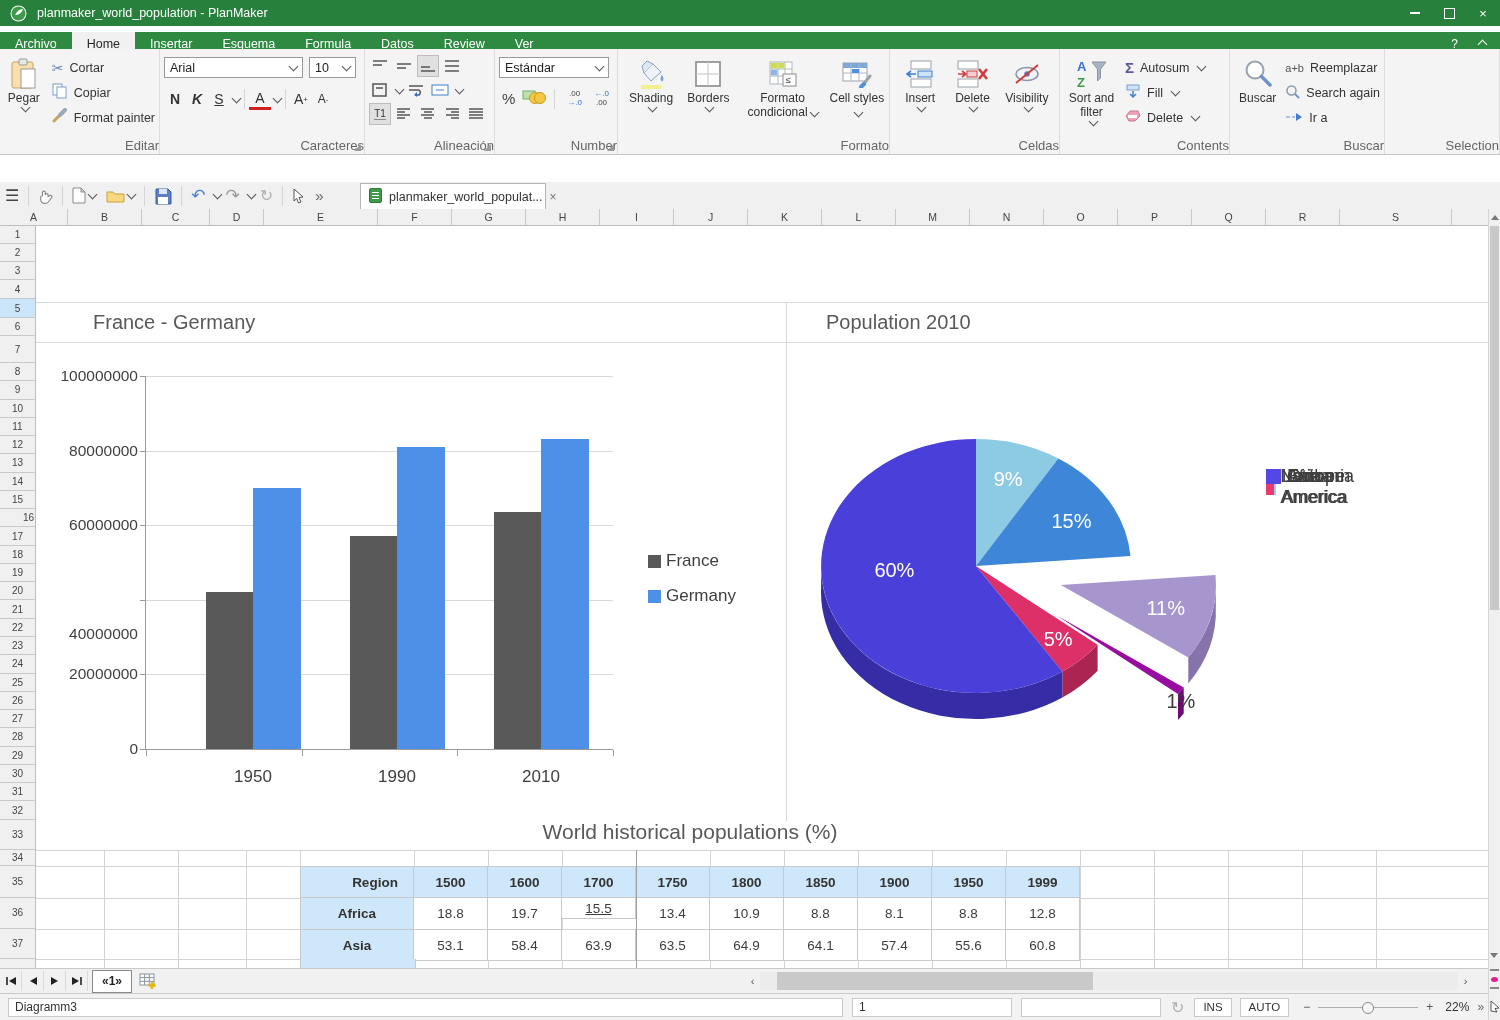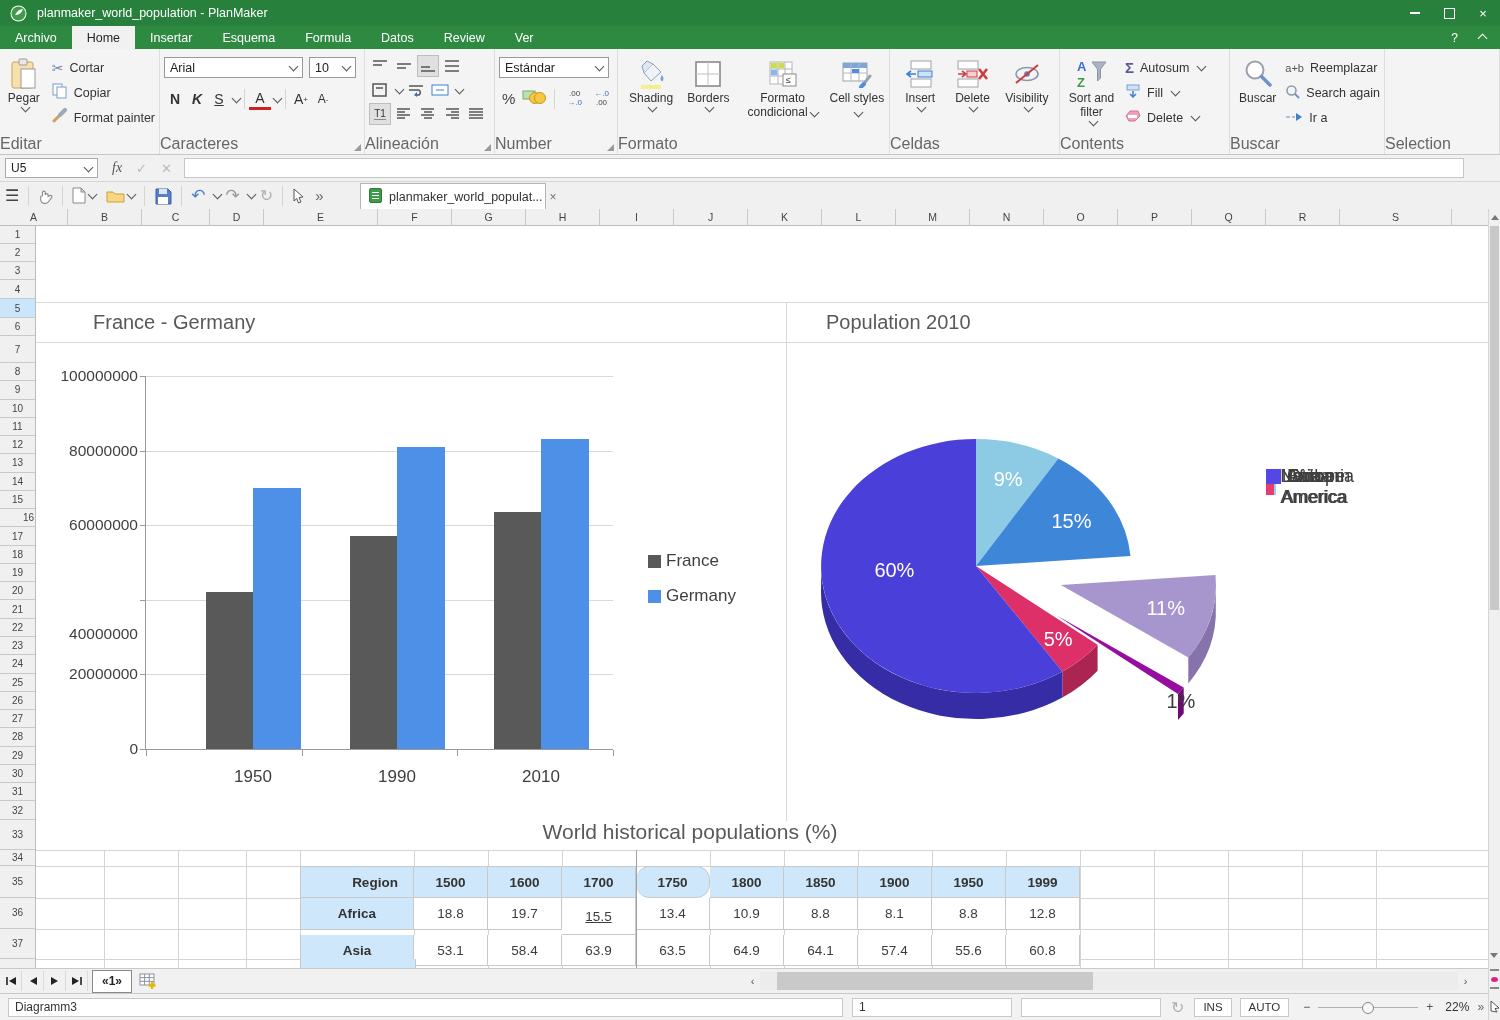--- a/index.html
+++ b/index.html
@@ -6,28 +6,28 @@
   body{width:1500px;height:1020px;font-family:"Liberation Sans",sans-serif;overflow:hidden;-webkit-font-smoothing:antialiased}
   #app{position:relative;width:1500px;height:1020px;background:#fff}
   
   #titlebar{position:absolute;left:0;top:0;width:1500px;height:26px;background:#27803C;display:flex;align-items:center;color:#fff;font-size:12.5px}
   #titlebar .logo{margin:0 10px 0 10px;display:flex;align-items:center}
   #titlebar .wbtns{margin-left:auto;display:flex;height:100%}
   .wbtn{width:34px;display:flex;align-items:center;justify-content:center;color:#fff;font-size:13px}
   .wbtn .sq{width:9px;height:9px;border:1.3px solid #fff;display:inline-block}
   .wbtn .mn{width:10px;height:1.5px;background:#fff;display:inline-block}
   
-  #menubar{position:absolute;left:0;top:26px;width:1500px;height:23px;background:#2E8A40;display:flex;align-items:stretch;color:#fff;font-size:12.5px}
+  #menubar{position:absolute;left:0;top:32px;width:1500px;height:23px;background:#2E8A40;display:flex;align-items:stretch;color:#fff;font-size:12.5px}
   .mitem{padding:0 15px;display:flex;align-items:center}
   .mitem.active{background:#f1f1f2;color:#262626}
   #menubar .right{margin-left:auto;display:flex;align-items:center;gap:18px;padding-right:14px;font-size:12px}
   
   #ribbon{position:absolute;left:0;top:49px;width:1500px;height:106px;background:#f4f4f5;border-bottom:1px solid #c6c6c6;display:flex;box-sizing:border-box}
   .rg{position:relative;height:100%;border-right:1px solid #ddd;box-sizing:border-box;padding:6px 4px 16px 4px;display:flex}
-  .rg-label{position:absolute;bottom:1px;left:0;right:0;text-align:left;font-size:16px;color:#666}
+  .rg-label{position:absolute;bottom:1px;left:0;right:0;text-align:right;font-size:13px;color:#666}
   .corner{position:absolute;bottom:3px;right:3px;width:0;height:0;border-left:7px solid transparent;border-bottom:7px solid #9a9a9a}
   .bigbtn{display:flex;flex-direction:column;align-items:center;font-size:12px;color:#333;text-align:center;line-height:1.15;padding-top:1px}
   .bigbtn .bicon{height:36px;display:flex;align-items:center;justify-content:center}
   .smallbtn{display:flex;align-items:center;gap:6px;font-size:12.5px;color:#333;height:25px;white-space:nowrap}
   .combo{display:flex;align-items:center;justify-content:space-between;background:#fff;border:1px solid #999;height:21px;padding:0 5px;font-size:12.5px;color:#222;box-sizing:border-box}
   .chv{width:6px;height:6px;border-right:1.4px solid #555;border-bottom:1.4px solid #555;transform:rotate(45deg);display:inline-block;flex:0 0 auto;margin-left:3px;margin-top:-2px}
   .lb{width:22px;height:24px;display:flex;align-items:center;justify-content:center;font-size:14px;color:#333}
   .mini{width:22px;height:22px;display:flex;align-items:center;justify-content:center;border:1px solid transparent;box-sizing:border-box}
   .mini.pressed{background:#e0e0e0;border-color:#bdbdbd}
   .mi .s{stroke:#555;fill:none;stroke-width:1.5}
@@ -475,30 +475,20 @@
           </div>
       </div>
       <div class="rg-label">Buscar</div>
     </div>
 
     <div class="rg" style="flex:1;justify-content:center">
       <div class="rg-label">Selection</div>
     </div>
   </div>
 
-  <div id="fbar">
-    <div id="namebox">
-        <span>U5</span>
-        <span class="chv"></span>
-      </div>
-    <span id="fx">fx</span>
-    <span class="fgray">✓</span>
-    <span class="fgray">✕</span>
-    <div id="finput"></div>
-  </div>
 
   <div id="qbar">
     <span class="qicon" style="font-size:16px;color:#444">☰</span>
     <span class="vsep"></span>
     <span class="qicon">
         <svg width="15" height="16">
           <path d="M4.5 8 V4.5 a1.4 1.4 0 0 1 2.8 0 V7 a1.4 1.4 0 0 1 2.8 0 v1.5 l2-1 a1.3 1.3 0 0 1 1.6 1.9 l-3 4.1 a4 4 0 0 1-3.4 1.9 h-.8 a3.8 3.8 0 0 1-3.8-3.8 v-2.1 a1.4 1.4 0 0 1 1.8-1.5" fill="#fff" stroke="#888" stroke-width="1.1"></path>
         </svg>
       </span>
     <span class="vsep"></span>
@@ -731,32 +721,32 @@
         </div>
     </div>
 
     <div id="ttitle">World historical populations (%)</div>
     <div id="wtable">
         <div class="trow">
           <div class="tc hdr" style="width: 114px; height: 32px; border-left: 1px solid rgb(201, 201, 201); border-top: 1px solid rgb(201, 201, 201); padding-left: 36px;">Region</div>
           <div class="tc hdr" style="width: 74px; height: 32px; border-top: 1px solid rgb(201, 201, 201);">1500</div>
           <div class="tc hdr" style="width: 74px; height: 32px; border-top: 1px solid rgb(201, 201, 201);">1600</div>
           <div class="tc hdr" style="width: 74px; height: 32px; border-top: 1px solid rgb(201, 201, 201);">1700</div>
-          <div class="tc hdr" style="width: 74px; height: 32px; border-top: 1px solid rgb(201, 201, 201); border-radius: 14px;">1750</div>
+          <div class="tc hdr" style="width: 74px; height: 32px; border-top: 1px solid rgb(201, 201, 201);">1750</div>
           <div class="tc hdr" style="width: 74px; height: 32px; border-top: 1px solid rgb(201, 201, 201);">1800</div>
           <div class="tc hdr" style="width: 74px; height: 32px; border-top: 1px solid rgb(201, 201, 201);">1850</div>
           <div class="tc hdr" style="width: 74px; height: 32px; border-top: 1px solid rgb(201, 201, 201);">1900</div>
           <div class="tc hdr" style="width: 74px; height: 32px; border-top: 1px solid rgb(201, 201, 201);">1950</div>
           <div class="tc hdr" style="width: 74px; height: 32px; border-top: 1px solid rgb(201, 201, 201);">1999</div>
         </div>
         <div class="trow">
           <div class="tc hdr" style="width: 114px; height: 32px; border-left: 1px solid rgb(201, 201, 201);">Africa</div>
           <div class="tc" style="width: 74px; height: 32px;">18.8</div>
           <div class="tc" style="width: 74px; height: 32px;">19.7</div>
-          <div class="tc" style="width: 74px; height: 37px; text-decoration: underline;">15.5</div>
+          <div class="tc" style="width: 74px; height: 21px; text-decoration: underline;">15.5</div>
           <div class="tc" style="width: 74px; height: 32px;">13.4</div>
           <div class="tc" style="width: 74px; height: 32px;">10.9</div>
           <div class="tc" style="width: 74px; height: 32px;">8.8</div>
           <div class="tc" style="width: 74px; height: 32px;">8.1</div>
           <div class="tc" style="width: 74px; height: 32px;">8.8</div>
           <div class="tc" style="width: 74px; height: 32px;">12.8</div>
         </div>
         <div class="trow">
           <div class="tc hdr" style="width: 114px; height: 31px; border-left: 1px solid rgb(201, 201, 201);">Asia</div>
           <div class="tc" style="width: 74px; height: 31px;">53.1</div>

